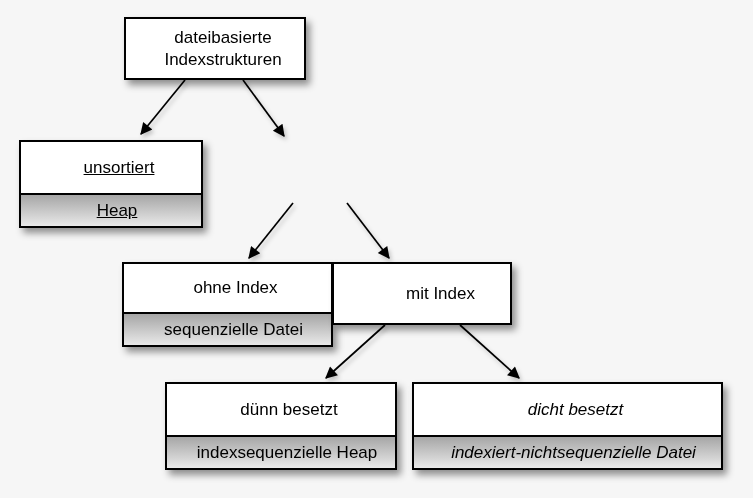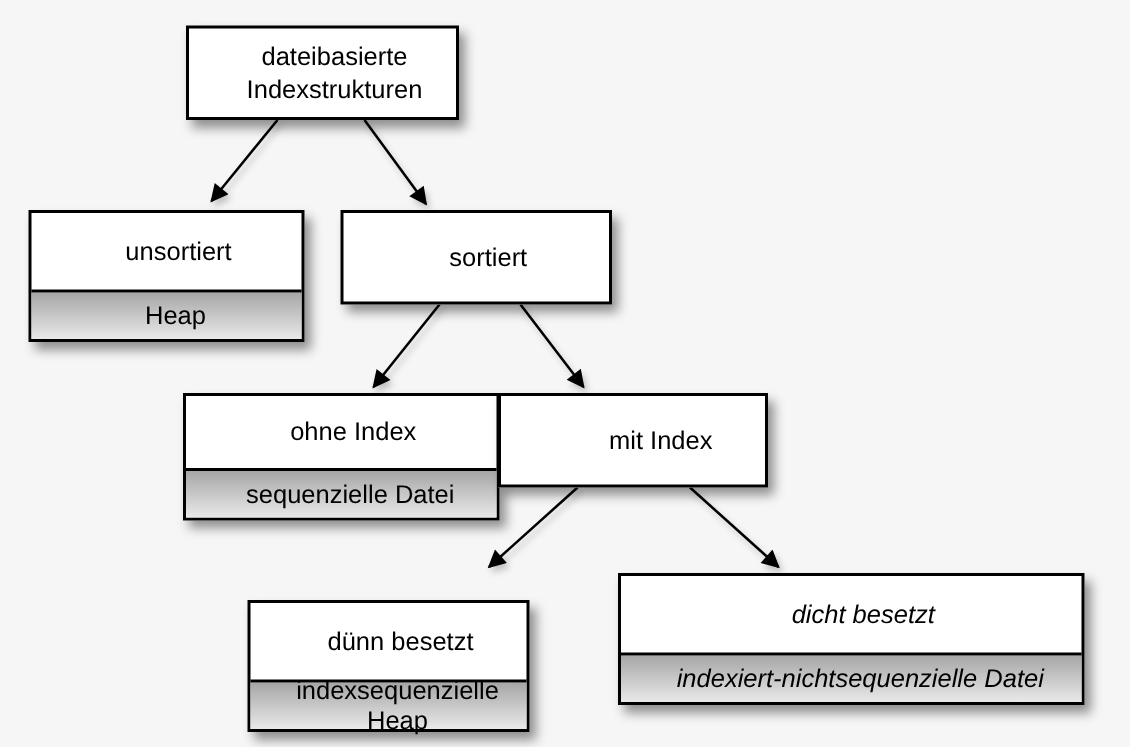--- a/index.html
+++ b/index.html
@@ -49,25 +49,25 @@
     display: flex;
     align-items: center;
     justify-content: center;
     text-align: center;
     font-size: 17px;
     padding-left: 12px;
   }
 
   
   #node-root          { left: 124px; top: 17px;  width: 182px; height: 63px; }
-  #node-unsortiert    { left: 19px;  top: 140px; width: 184px; height: 88px; }
+  #node-unsortiert    { left: 19px;  top: 140px; width: 184px; height: 88px; text-decoration: underline; }
   #node-sortiert      { left: 227px; top: 140px; width: 181px; height: 63px; }
   #node-ohne-index    { left: 122px; top: 262px; width: 211px; height: 85px; }
   #node-mit-index     { left: 332px; top: 262px; width: 180px; height: 63px; padding-left: 21px; }
-  #node-duenn-besetzt { left: 165px; top: 400px; width: 188px; height: 88px; }
+  #node-duenn-besetzt { left: 165px; top: 382px; width: 232px; height: 88px; }
   #node-dicht-besetzt { left: 412px; top: 382px; width: 311px; height: 88px; font-style: italic; }
 
   svg.edges {
     position: absolute;
     left: 0; top: 0;
     width: 753px; height: 498px;
     pointer-events: none;
     filter: drop-shadow(2px 3px 2px rgba(0,0,0,0.22));
   }
   svg.edges line { stroke: var(--arrow); stroke-width: 1.7; }
@@ -94,23 +94,20 @@
 
   <div class="node" id="node-root">
     <div class="node-main">dateibasierte Indexstrukturen</div>
   </div>
 
   <div class="node" id="node-unsortiert">
     <div class="node-main">unsortiert</div>
     <div class="node-sub">Heap</div>
   </div>
 
-  <div class="node" id="node-sortiert">
-    <div class="node-main">sortiert</div>
-  </div>
 
   <div class="node" id="node-ohne-index">
     <div class="node-main">ohne Index</div>
     <div class="node-sub">sequenzielle Datei</div>
   </div>
 
   <div class="node" id="node-mit-index">
     <div class="node-main">mit Index</div>
   </div>
 

